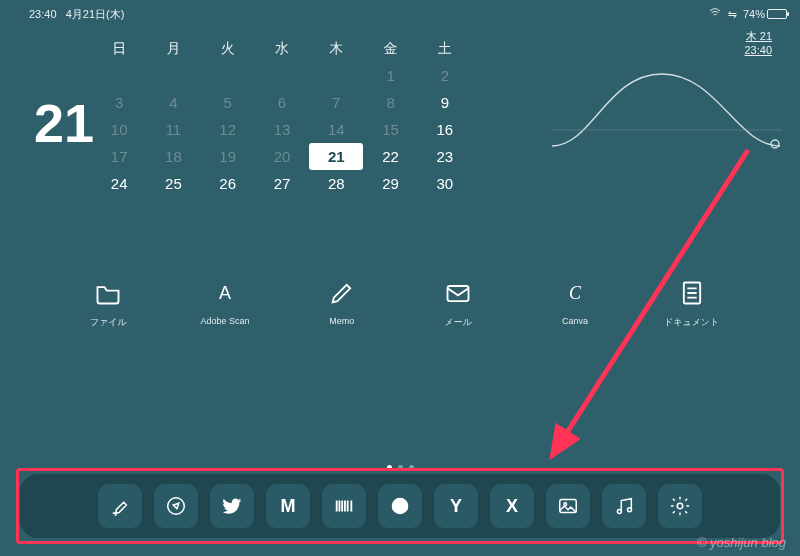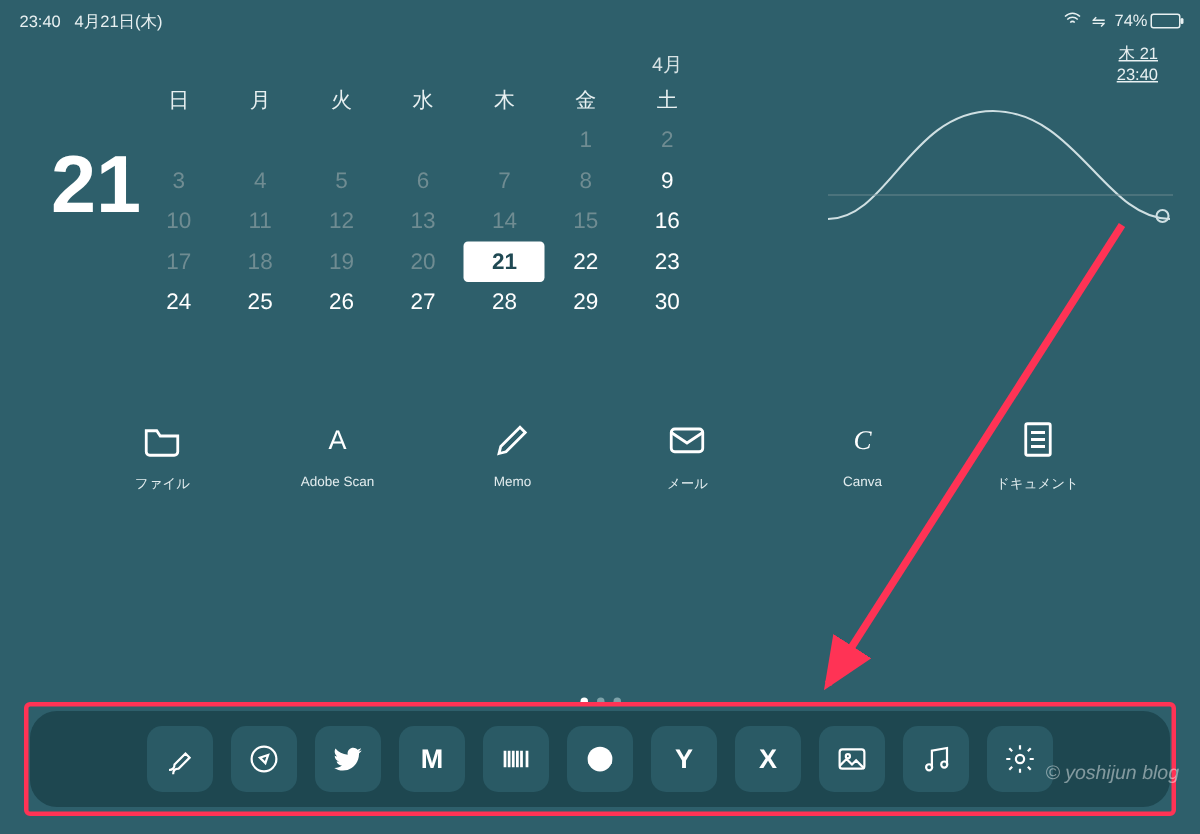--- a/index.html
+++ b/index.html
@@ -17,21 +17,21 @@
     width:800px;
     height:556px;
     background:var(--bg);
     font-family:-apple-system,BlinkMacSystemFont,"Helvetica Neue",sans-serif;
     color:var(--fg);
     position:relative;
     overflow:hidden;
   }
   
   .status{
-    position:absolute;top:6px;left:0;right:0;height:16px;
+    position:absolute;top:6px;left:16px;right:0;height:16px;
     display:flex;justify-content:space-between;align-items:center;
     font-size:11px;padding:0 13px;color:#e8f0f1;
   }
   .status .right{display:flex;align-items:center;gap:6px;}
   .battery{display:inline-flex;align-items:center;gap:2px;}
   .battery-body{width:20px;height:10px;border:1px solid #e8f0f1;border-radius:2px;position:relative;}
   .battery-body::after{content:"";position:absolute;right:-3px;top:2px;width:2px;height:4px;background:#e8f0f1;border-radius:1px;}
   .battery-fill{height:100%;background:#e8f0f1;border-radius:1px;}
   
   .mini-widget{position:absolute;top:30px;right:28px;text-align:right;font-size:11px;line-height:1.25;color:#e8f0f1;text-decoration:underline;}
@@ -62,21 +62,21 @@
   
   .dock-wrap{position:absolute;left:20px;right:20px;bottom:18px;}
   .dock-highlight{position:absolute;inset:-6px -4px -6px -4px;border:3px solid var(--accent);border-radius:4px;pointer-events:none;}
   .dock{background:var(--dock);border-radius:18px;padding:10px 14px;display:flex;gap:12px;justify-content:center;}
   .dock-item{width:44px;height:44px;border-radius:10px;background:var(--dock-item);display:flex;align-items:center;justify-content:center;cursor:pointer;}
   .dock-item svg{width:22px;height:22px;stroke:#fff;fill:none;stroke-width:1.6;}
   .dock-item .glyph{color:#fff;font-size:18px;font-weight:600;}
   
   .arrow{position:absolute;pointer-events:none;}
   
-  .wm{position:absolute;right:14px;bottom:34px;font-size:13px;color:rgba(255,255,255,.45);font-style:italic;}
+  .wm{position:absolute;right:14px;bottom:6px;font-size:13px;color:rgba(255,255,255,.45);font-style:italic;}
 </style>
 </head>
 <body>
 
 <div class="status">
   <div>
     <span>23:40</span>
     <span>&nbsp;</span>
     <span>4月21日(木)</span>
   </div>
@@ -100,29 +100,20 @@
 </div>
 <svg class="wave" viewBox="0 0 230 90">
   <path d="M0 78 C 40 78, 55 6, 110 6 C 165 6, 185 78, 228 78" stroke="#cfdfe2" stroke-width="1.4" fill="none"></path>
   <line x1="0" y1="62" x2="230" y2="62" stroke="#6f8c92" stroke-width="0.6"></line>
   <circle cx="223" cy="76" r="4" fill="none" stroke="#cfdfe2" stroke-width="1.4"></circle>
 </svg>
 
 <div class="big-day">21</div>
 
 <div class="cal">
-  <div class="cal-month-top">
-    <span></span>
-      <span></span>
-      <span></span>
-      <span></span>
-      <span></span>
-      <span></span>
-    <span>4月</span>
-  </div>
   <div class="cal-head" id="cal-dow">
       <span>日</span>
       <span>月</span>
       <span>火</span>
       <span>水</span>
       <span>木</span>
       <span>金</span>
       <span>土</span>
     </div>
   <div class="cal-grid" id="cal-grid">

